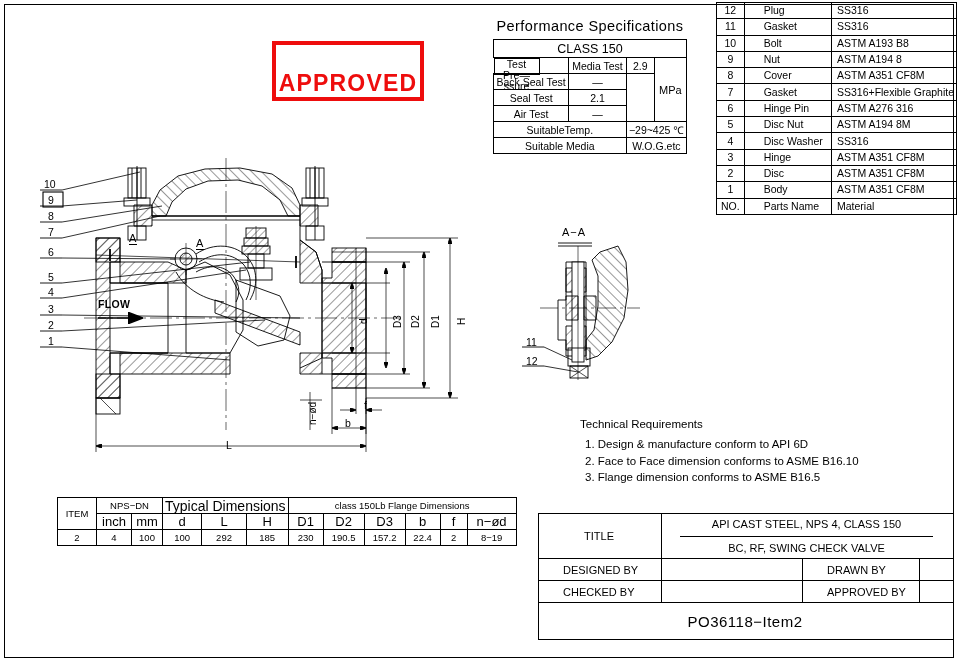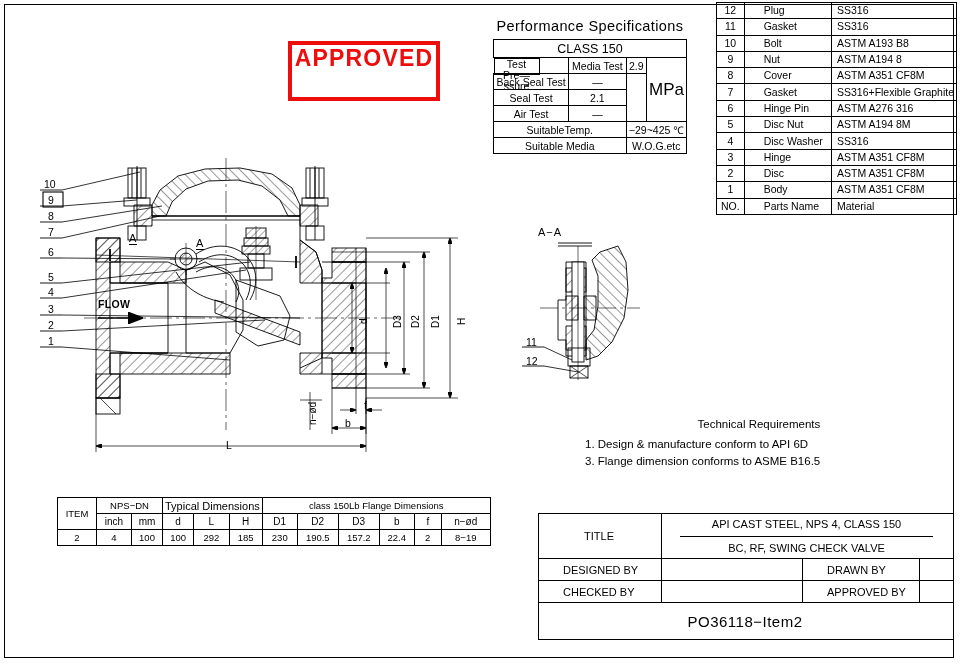--- a/index.html
+++ b/index.html
@@ -20,58 +20,58 @@
     border:1px solid #000;
     font-weight:normal;
     text-align:center;
     vertical-align:middle;
     padding:0 2px;
     white-space:nowrap;
   }
 
   
   .stamp{
-    position:absolute;left:288px;top:41px;width:152px;height:60px;
+    position:absolute;left:272px;top:41px;width:152px;height:60px;
     border:4px solid #ee0d0d;
     box-sizing:border-box;
-    display:flex;align-items:flex-start;justify-content:center;
+    display:flex;align-items:flex-end;justify-content:center;
   }
   .stamp span{
     color:#ee0d0d;font-weight:bold;font-size:23px;letter-spacing:1.2px;
     font-family:"Liberation Sans", sans-serif;
   }
 
   
   .perf-wrap{position:absolute;left:493px;top:18px;}
   .perf-title{font-size:14.5px;text-align:center;width:194px;margin-bottom:5px;letter-spacing:.4px;}
   table.perf{width:194px;font-size:10.5px;}
   table.perf td{height:15px;line-height:12px;}
   table.perf td.cls{height:17px;font-size:12.5px;}
   table.perf td.lbl{width:40px;font-size:10.5px;line-height:11px;}
   table.perf td.nm{width:93px;}
   table.perf td.val{width:30px;}
-  table.perf td.unit{width:31px;font-size:17px;}
+  table.perf td.unit{width:31px;font-size:11px;}
 
   
   .bom{position:absolute;left:716px;top:2px;font-size:10.5px;}
   table.bom-t{width:241px;}
   table.bom-t td{height:15.3px;line-height:13px;}
   table.bom-t td.no{width:27px;text-align:center;}
   table.bom-t td.nm{width:72px;text-align:left;padding-left:19px;}
   table.bom-t td.mt{text-align:left;padding-left:5px;}
 
   
   .dims{position:absolute;left:57px;top:497px;font-size:9.5px;}
   table.dim-t td{height:15px;line-height:12px;}
-  table.dim-t td.hdr{font-size:10px;}
-  table.dim-t td.small{font-size:11px;}
+  table.dim-t td.hdr{font-size:13px;}
+  table.dim-t td.small{font-size:14px;}
 
   
   .tech{position:absolute;left:585px;top:416px;font-size:11.5px;line-height:16.4px;}
-  .tech .t-title{text-align:right;margin-left:-5px;margin-bottom:4px;font-size:11.5px;}
+  .tech .t-title{text-align:left;margin-left:-5px;margin-bottom:4px;font-size:11.5px;}
   .tech ol{margin:0;padding:0;list-style:none;}
   .tech li{white-space:nowrap;}
 
   
   .tblock{position:absolute;left:538px;top:513px;}
   table.tb{width:416px;font-size:11px;}
   table.tb td{height:21px;text-align:left;padding-left:24px;}
   table.tb td.c{text-align:center;padding-left:0;}
   .ttl-main{line-height:19px;}
   .ttl-l1{border-bottom:1px solid #000;padding-bottom:2px;margin:0 18px 2px 18px;text-align:center;}
@@ -449,21 +449,21 @@
 
 <div>
   <div class="lbl" style="left:526px;top:336px">11</div>
   <div class="lbl" style="left:526px;top:355px">12</div>
 </div>
 
 <div class="flow" style="left:98px;top:298px">FLOW</div>
 
 <div class="aa du" style="left:129px;top:232px">A</div>
 <div class="aa du" style="left:196px;top:237px">A</div>
-<div class="aa" style="left:538px;top:226px">A−A</div>
+<div class="aa" style="left:562px;top:226px">A−A</div>
 
 <div class="vlbl" style="left:456px;top:325px">H</div>
 <div class="vlbl" style="left:430px;top:328px">D1</div>
 <div class="vlbl" style="left:410px;top:328px">D2</div>
 <div class="vlbl" style="left:392px;top:328px">D3</div>
 <div class="vlbl" style="left:358px;top:324px">d</div>
 <div class="lbl" style="left:226px;top:439px">L</div>
 <div class="lbl" style="left:345px;top:417px">b</div>
 <div class="lbl" style="left:364px;top:399px">f</div>
 <div class="vlbl" style="left:307px;top:425px">n−ød</div>
@@ -505,20 +505,21 @@
           <td>8−19</td>
         </tr>
   </tbody>
     </table>
 </div>
 
 <div class="tech">
   <div class="t-title">Technical  Requirements</div>
   <ol id="tech-list">
       <li>1. Design &amp; manufacture conform to API 6D</li>
+      <li>2. Face to Face dimension conforms to ASME B16.10</li>
       <li>3. Flange dimension conforms to ASME B16.5</li>
     </ol>
 </div>
 
 <div class="tblock">
   <table class="tb">
     <tbody>
         <tr>
       <td class="c" style="width:62px;height:44px">TITLE</td>
       <td colspan="3" class="c ttl-main" style="height:44px">

